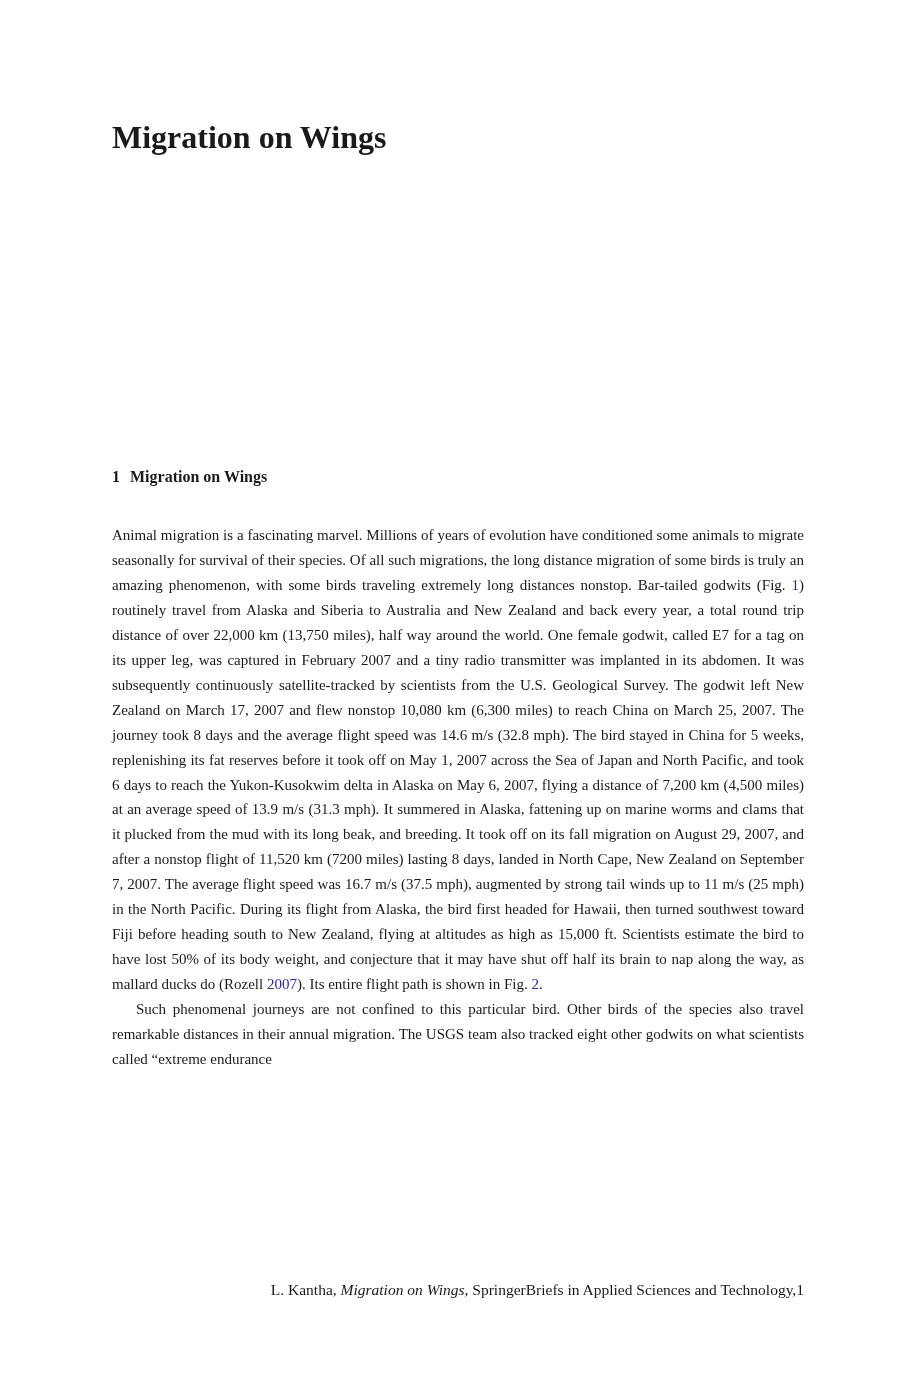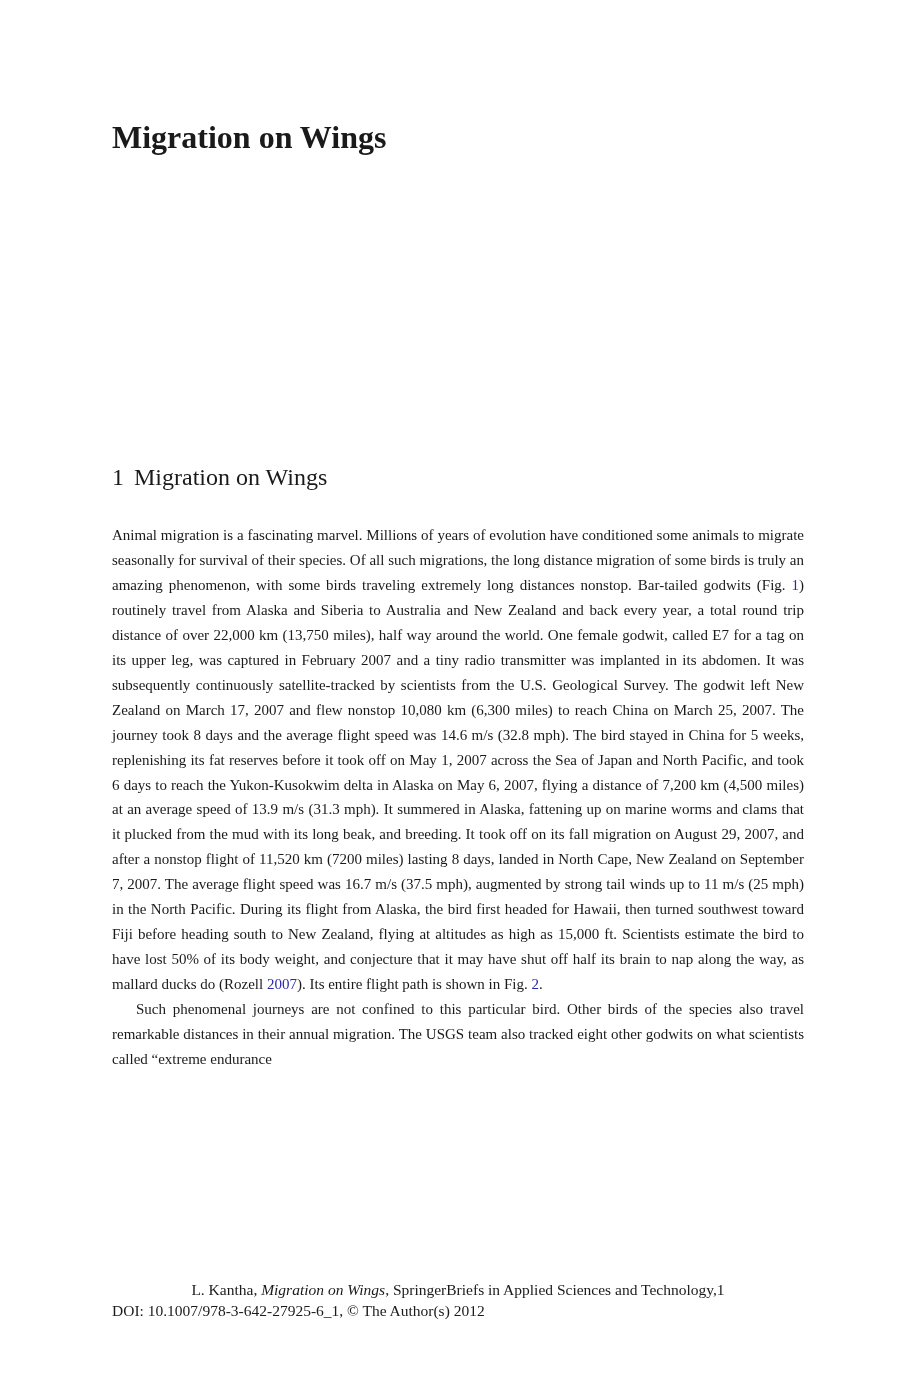--- a/index.html
+++ b/index.html
@@ -1,38 +1,37 @@
 <!DOCTYPE html>
 <html><head>
 <meta charset="utf-8">
 <style>
   html, body { margin:0; padding:0; background:#fff; }
   body { width:916px; height:1388px; position:relative; font-family:"Liberation Serif", serif; color:#1a1a1a; }
   .chapter-title { position:absolute; left:112px; top:117px; font-size:32px; font-weight:bold; margin:0; line-height:40px; }
-  .section-title { position:absolute; left:112px; top:462px; font-size:24px; font-weight:normal; margin:0; line-height:30px; }
+  .section-title { position:absolute; left:112px; top:462px; font-size:16px; font-weight:bold; margin:0; line-height:30px; }
   .section-title .num { margin-right:10px; }
   .body-text { position:absolute; left:112px; top:523px; width:692px; font-size:15px; line-height:24.95px; text-align:justify; }
   .body-text p { margin:0; }
   .body-text p.indent { text-indent:24px; }
   a.ref { color:#2a2aa8; text-decoration:none; }
   .footer { position:absolute; left:112px; top:1279px; width:692px; font-size:15.5px; line-height:21px; }
-  .footer .line1 { display:flex; justify-content:center; }
+  .footer .line1 { display:flex; justify-content:flex-end; }
   .footer i { font-style:italic; }
 </style>
 </head>
 <body>
 
 <h1 class="chapter-title">Migration on Wings</h1>
 
 <h2 class="section-title"><span class="num">1</span><span>Migration on Wings</span></h2>
 
 <div class="body-text">
   <p><span>Animal migration is a fascinating marvel. Millions of years of evolution have conditioned some animals to migrate seasonally for survival of their species. Of all such migrations, the long distance migration of some birds is truly an amazing phenomenon, with some birds traveling extremely long distances nonstop. Bar-tailed godwits (Fig. </span><a class="ref">1</a><span>) routinely travel from Alaska and Siberia to Australia and New Zealand and back every year, a total round trip distance of over 22,000 km (13,750 miles), half way around the world. One female godwit, called E7 for a tag on its upper leg, was captured in February 2007 and a tiny radio transmitter was implanted in its abdomen. It was subsequently continuously satellite-tracked by scientists from the U.S. Geological Survey. The godwit left New Zealand on March 17, 2007 and flew nonstop 10,080 km (6,300 miles) to reach China on March 25, 2007. The journey took 8 days and the average flight speed was 14.6 m/s (32.8 mph). The bird stayed in China for 5 weeks, replenishing its fat reserves before it took off on May 1, 2007 across the Sea of Japan and North Pacific, and took 6 days to reach the Yukon-Kusokwim delta in Alaska on May 6, 2007, flying a distance of 7,200 km (4,500 miles) at an average speed of 13.9 m/s (31.3 mph). It summered in Alaska, fattening up on marine worms and clams that it plucked from the mud with its long beak, and breeding. It took off on its fall migration on August 29, 2007, and after a nonstop flight of 11,520 km (7200 miles) lasting 8 days, landed in North Cape, New Zealand on September 7, 2007. The average flight speed was 16.7 m/s (37.5 mph), augmented by strong tail winds up to 11 m/s (25 mph) in the North Pacific. During its flight from Alaska, the bird first headed for Hawaii, then turned southwest toward Fiji before heading south to New Zealand, flying at altitudes as high as 15,000 ft. Scientists estimate the bird to have lost 50% of its body weight, and conjecture that it may have shut off half its brain to nap along the way, as mallard ducks do (Rozell </span><a class="ref">2007</a><span>). Its entire flight path is shown in Fig. </span><a class="ref">2</a><span>.</span></p>
   <p class="indent"><span>Such phenomenal journeys are not confined to this particular bird. Other birds of the species also travel remarkable distances in their annual migration. The USGS team also tracked eight other godwits on what scientists called “extreme endurance</span></p>
 </div>
 
 <div class="footer">
   <div class="line1">
     <span><span>L. Kantha, </span><i>Migration on Wings</i><span>, SpringerBriefs in Applied Sciences and Technology,</span></span>
     <span>1</span>
   </div>
-  <div>DOI: 10.1007/978-3-642-27925-6_1, © The Author(s) 2012</div>
 </div>
 
 </body></html>

